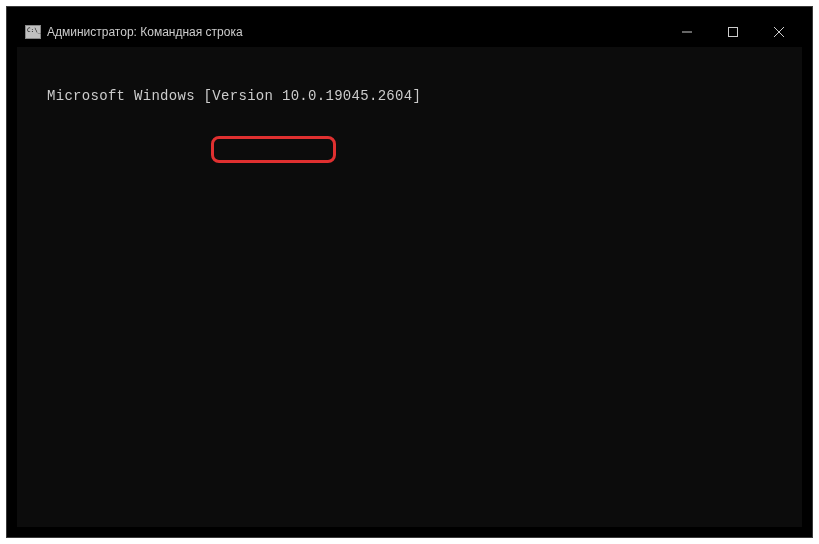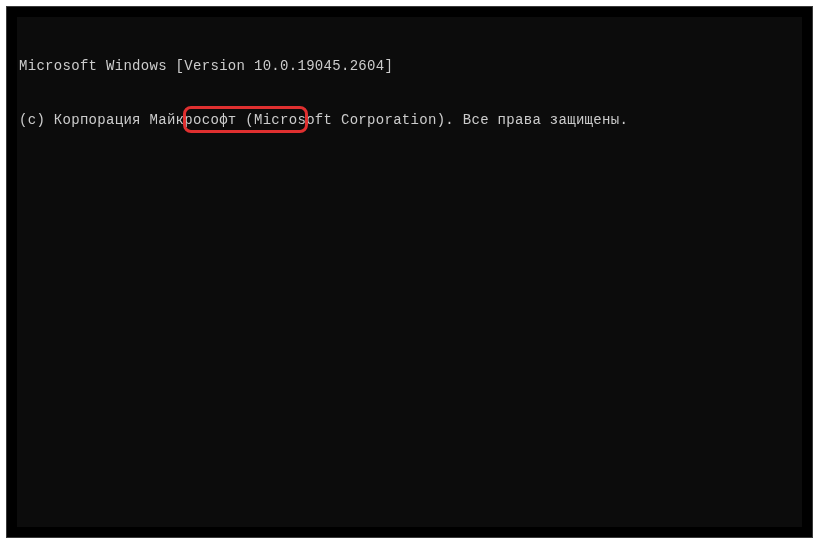--- a/index.html
+++ b/index.html
@@ -83,36 +83,60 @@
       flex: 1;
       background: #0c0c0c;
       color: #cccccc;
       font-size: 14px;
       line-height: 18px;
       padding: 4px 0 0 2px;
       font-family: 'Consolas', 'Courier New', monospace;
       letter-spacing: 0.3px;
       white-space: pre;
       position: relative;
+      margin-left: 28px;
     }
     .line { white-space: pre; }
     .highlight-box {
       position: absolute;
       border: 3px solid #e03030;
       border-radius: 8px;
       pointer-events: none;
     }
   </style>
 </head>
 <body>
 
 <div class="outer-border"></div>
 
 <div class="window">
+  <div class="titlebar">
+    <div class="titlebar-left">
+      <span class="app-icon"></span>
+      <span class="title-text">Администратор: Командная строка</span>
+    </div>
+    <div class="window-controls">
+      <div class="ctrl">
+        <svg width="10" height="10" viewBox="0 0 10 10">
+            <line x1="0" y1="5" x2="10" y2="5" stroke="#cccccc" stroke-width="1"></line>
+          </svg>
+      </div>
+      <div class="ctrl">
+        <svg width="10" height="10" viewBox="0 0 10 10">
+            <rect x="0.5" y="0.5" width="9" height="9" fill="none" stroke="#cccccc" stroke-width="1"></rect>
+          </svg>
+      </div>
+      <div class="ctrl">
+        <svg width="10" height="10" viewBox="0 0 10 10">
+            <line x1="0" y1="0" x2="10" y2="10" stroke="#cccccc" stroke-width="1"></line>
+            <line x1="10" y1="0" x2="0" y2="10" stroke="#cccccc" stroke-width="1"></line>
+          </svg>
+      </div>
+    </div>
+  </div>
 
   <div class="terminal">
     <div class="line">Microsoft Windows [Version 10.0.19045.2604]</div>
-    <div class="line">(c) Корпорация Майкрософт (Microsoft Corporation). Все права защищены.</div>
     <div class="line"></div>
 
     <div class="highlight-box" style="top:89px;left:166px;width:125px;height:27px;"></div>
   </div>
 </div>
 
 </body></html>

